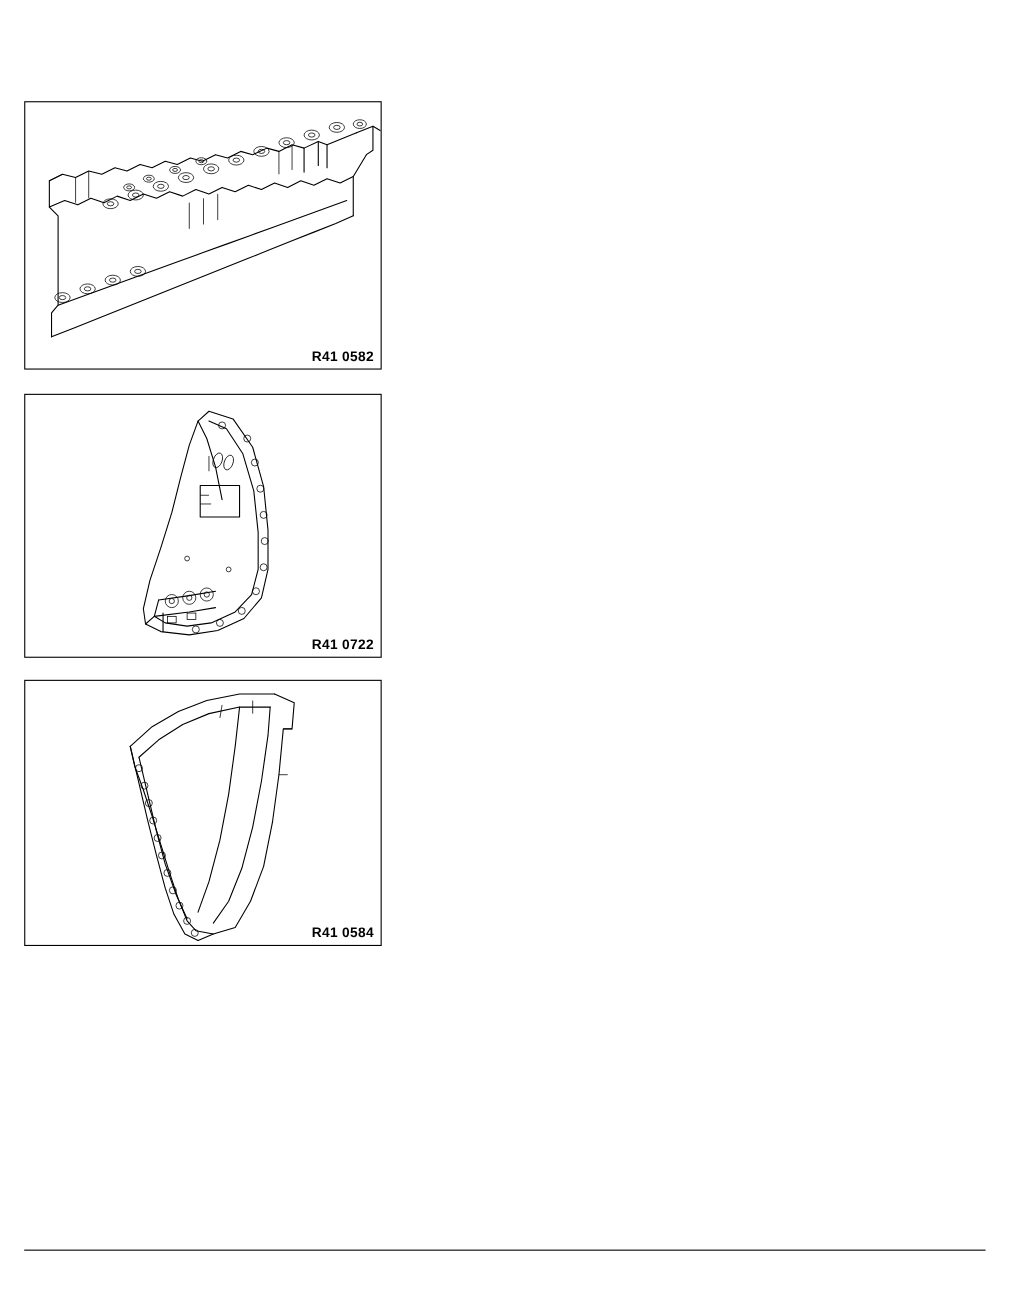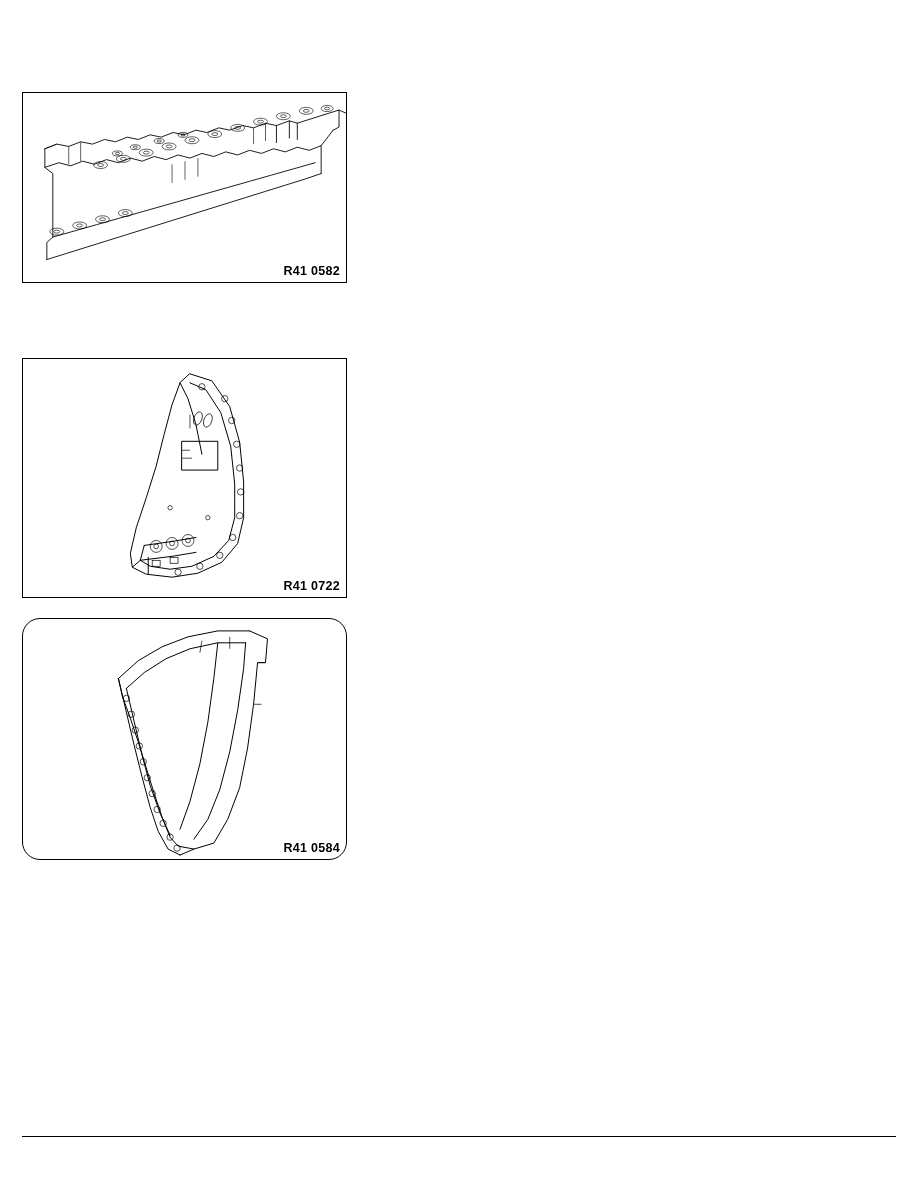--- a/index.html
+++ b/index.html
@@ -38,23 +38,23 @@
   }
   .figure svg {
     position: absolute;
     left: 0;
     top: 0;
     width: 100%;
     height: 100%;
     display: block;
   }
   
-  #fig-1 { left: 22px; top: 92px;  width: 325px; height: 191px; }
+  #fig-1 { left: 22px; top: 92px;  width: 325px; height: 244px; }
   #fig-2 { left: 22px; top: 358px; width: 325px; height: 240px; }
-  #fig-3 { left: 22px; top: 618px; width: 325px; height: 242px; border-radius: 18px; }
+  #fig-3 { left: 22px; top: 618px; width: 325px; height: 242px; }
 
   .rule {
     position: absolute;
     left: 22px;
     top: 1136px;
     width: 874px;
     height: 0;
     border-top: 1px solid #000000;
   }
   .line-art {

